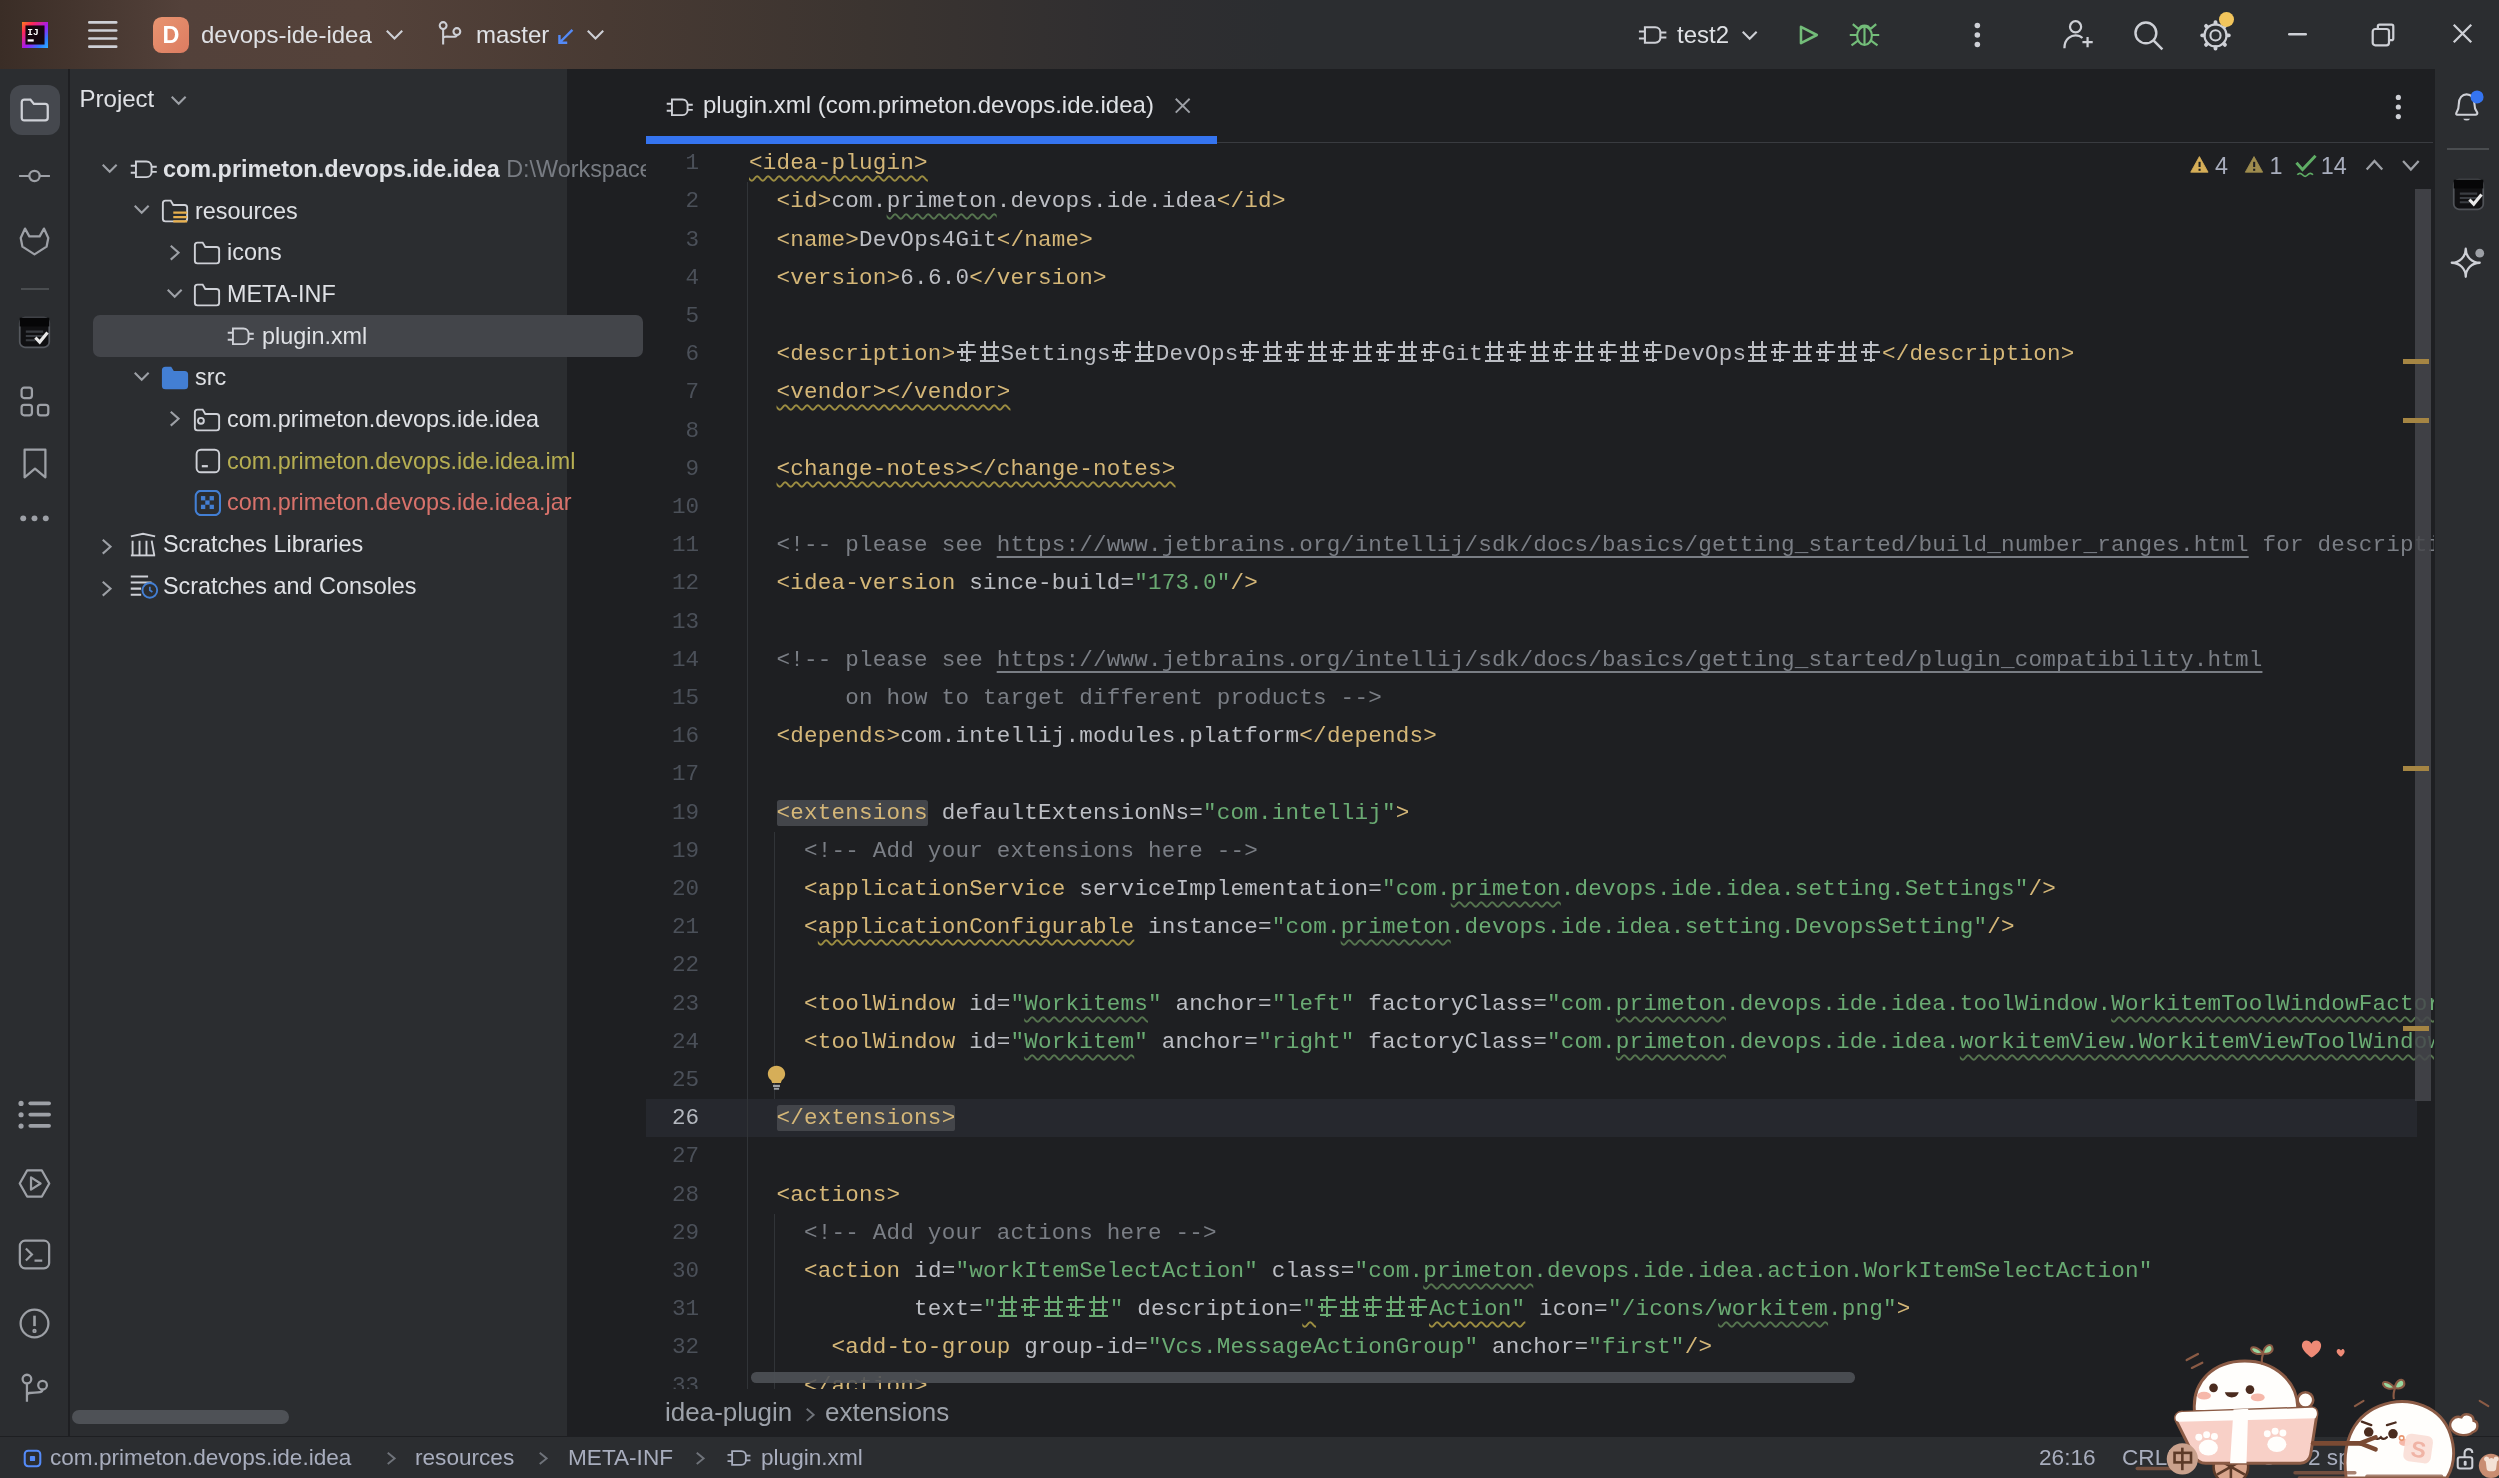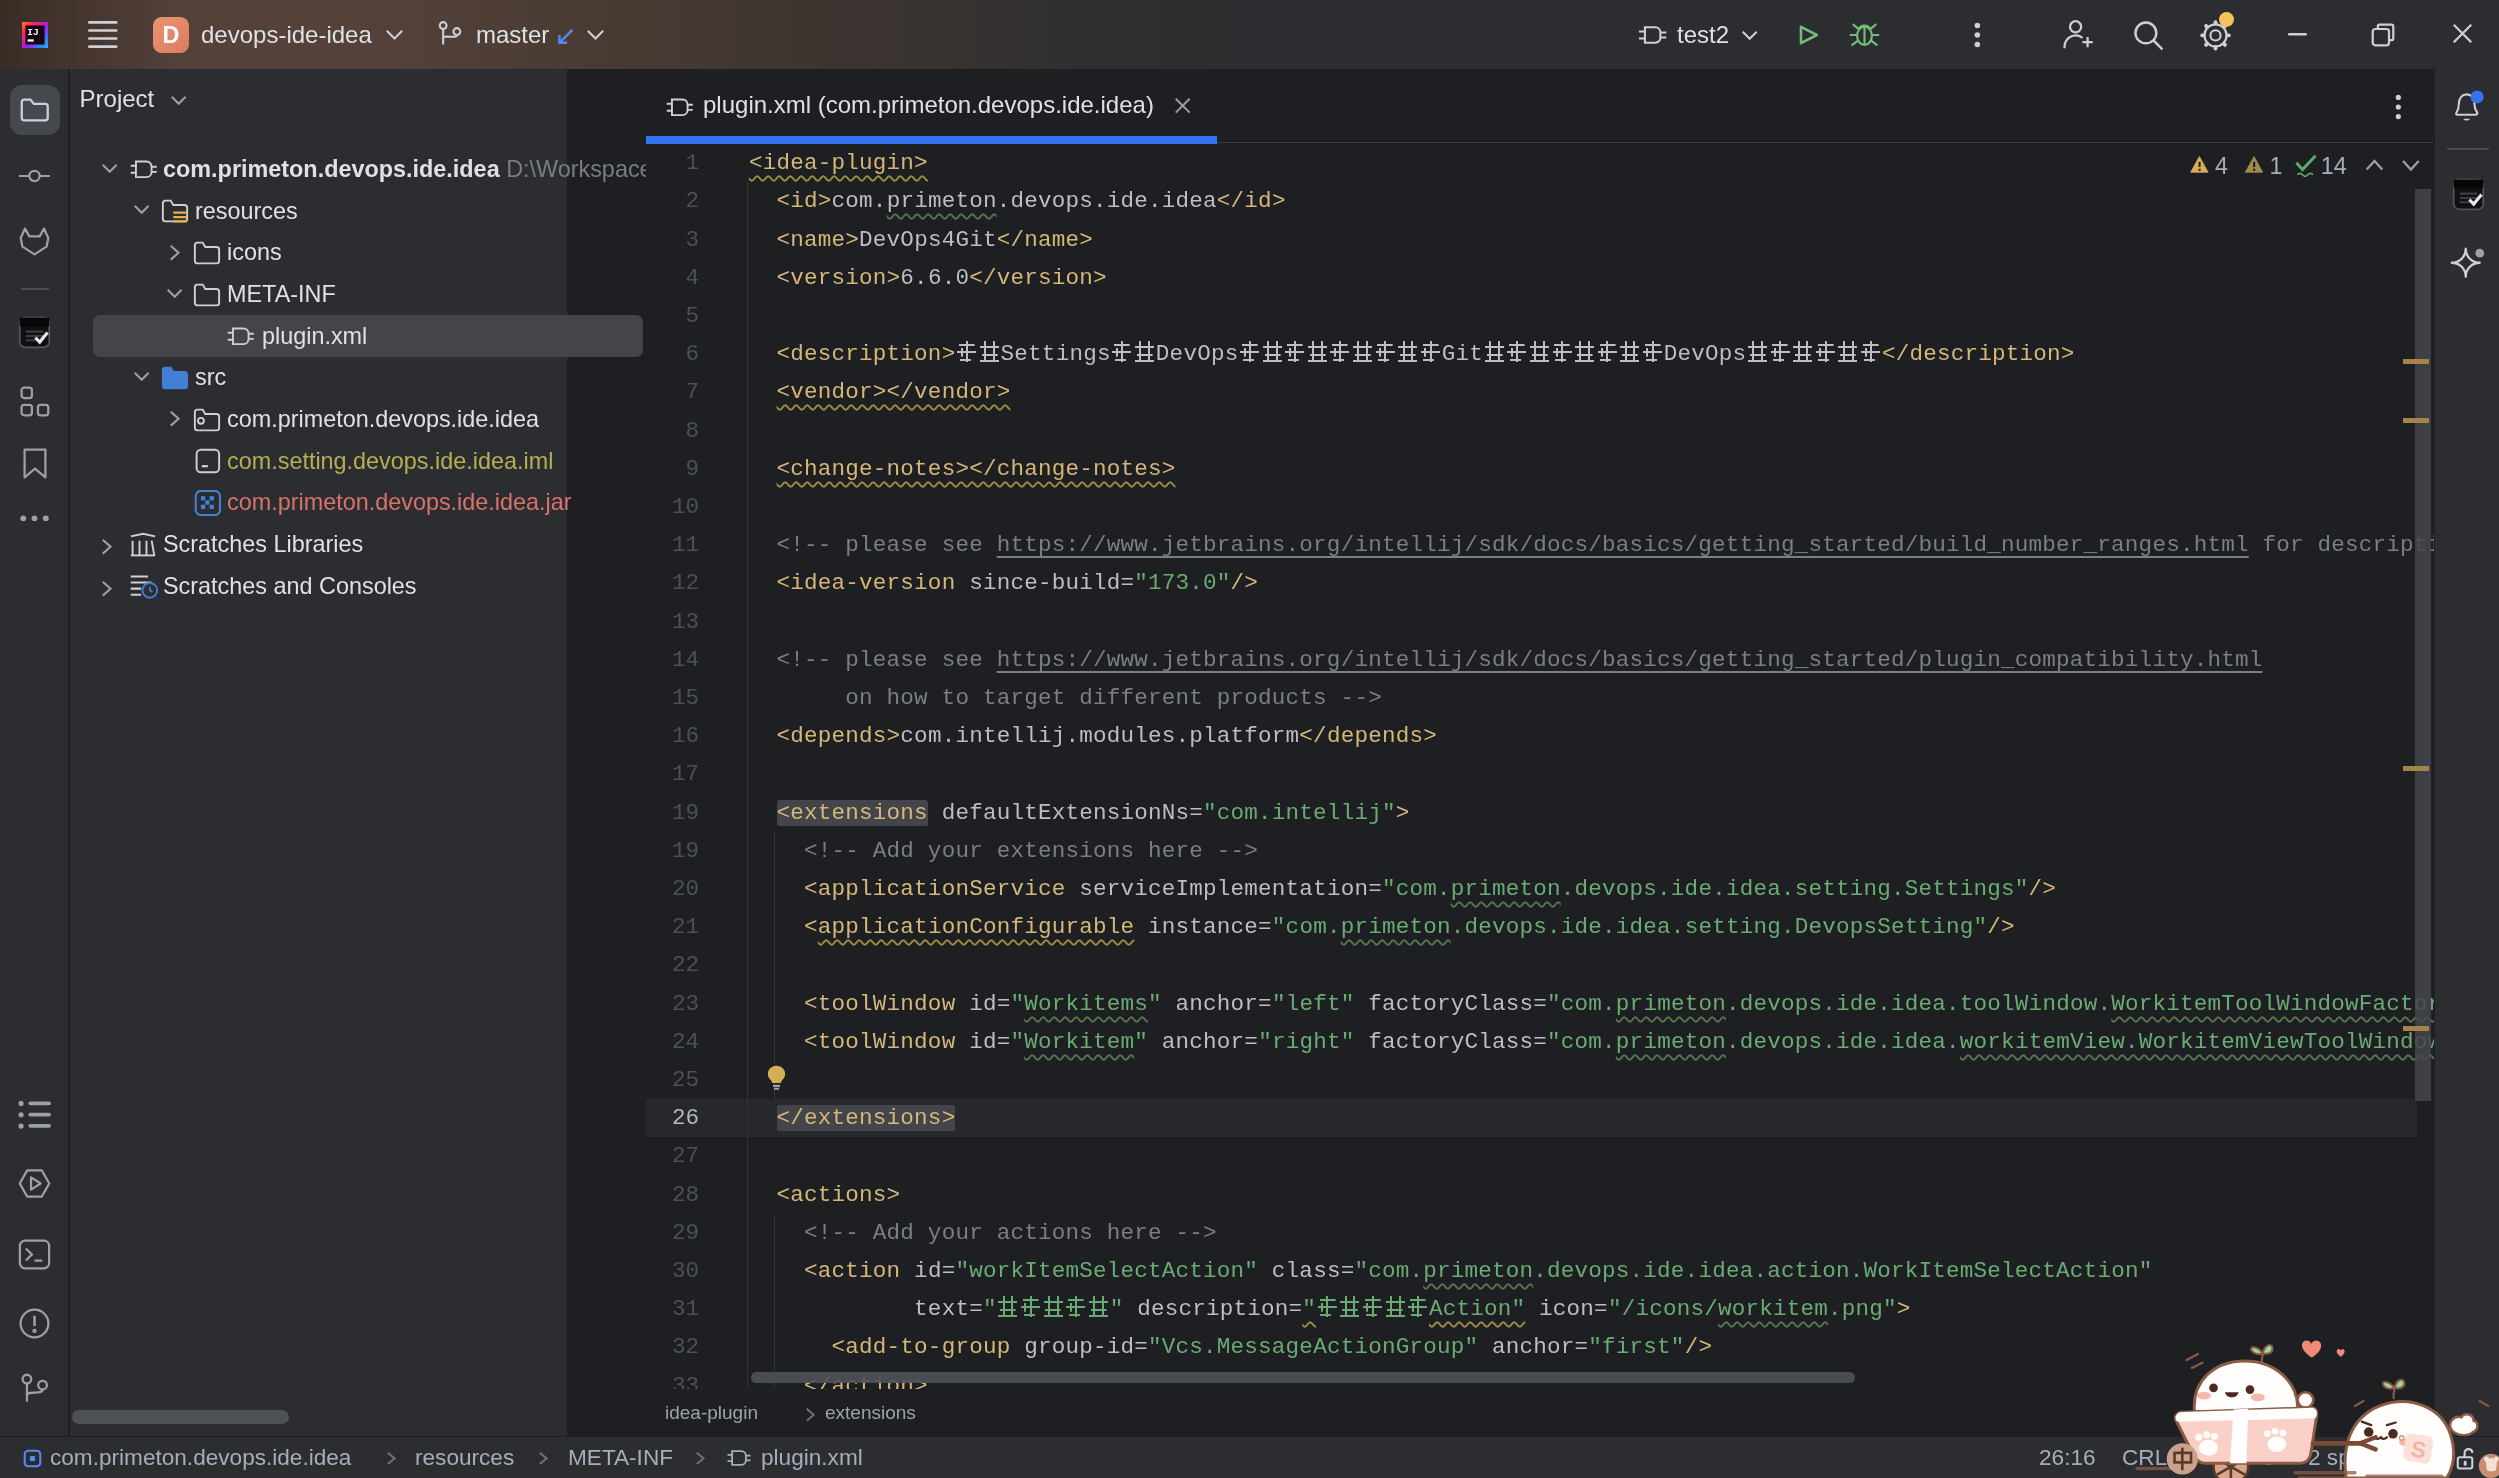--- a/index.html
+++ b/index.html
@@ -61,21 +61,21 @@
    linear-gradient(#6AAB73,#6AAB73) 1.7px 11.3px/19px 2.1px no-repeat,
    linear-gradient(#6AAB73,#6AAB73) 4.3px 19px/11.3px 2.1px no-repeat,
    linear-gradient(#6AAB73,#6AAB73) 5.2px 7.8px/2.1px 8.7px no-repeat}
 .guide{position:absolute;width:0.9px;background:#313438}
 .caretline{position:absolute;left:646px;top:1099px;width:1771px;height:38px;background:#26282E}
 
 #vsb{position:absolute;left:2415px;top:189px;width:15.6px;height:912px;background:#45474B;opacity:.85}
 .tick{position:absolute;left:2403px;width:26px;height:5.2px;background:#A58543}
 #hsb{position:absolute;left:751px;top:1372px;width:1104px;height:11.3px;background:#4E5157;border-radius:5.2px;opacity:.9}
 
-#crumbs{position:absolute;left:646px;top:1389px;width:1788px;height:47px;background:#1E1F22;color:#9DA2AA;font-size:19px;line-height:47px}
+#crumbs{position:absolute;left:646px;top:1389px;width:1788px;height:47px;background:#1E1F22;color:#9DA2AA;font-size:26px;line-height:47px}
 
 #status{position:absolute;left:0;top:1436px;width:2500px;height:43px;background:#2B2D30;border-top:0.9px solid #1E1F22;
   color:#A8ADBD;font-size:22.6px;line-height:42px}
 .st{position:absolute;white-space:nowrap}
 
 .ic{position:absolute}
 </style></head><body>
 <div id="app">
 
 <div id="titlebar">
@@ -305,21 +305,21 @@
   <svg class="ic" style="left:123px;top:338px" width="28" height="26" viewBox="0 0 32 30">
     <path d="M2 6 Q2 3 5 3 L11 3 L14 8 L27 8 Q30 8 30 11 L30 24 Q30 27 27 27 L5 27 Q2 27 2 24 Z" fill="none" stroke="#CED0D6" stroke-width="2.2"></path>
     <circle cx="9" cy="16" r="3.4" fill="none" stroke="#CED0D6" stroke-width="2.2"></circle>
   </svg>
   <div class="row" style="left:157px;top:329px">com.primeton.devops.ide.idea</div>
 
   <svg class="ic" style="left:123px;top:379px" width="28" height="26" viewBox="0 0 32 30">
     <rect x="4" y="2" width="26" height="26" rx="5" fill="none" stroke="#CED0D6" stroke-width="2.2"></rect>
     <path d="M10 21 L17 21" stroke="#CED0D6" stroke-width="2.6"></path>
   </svg>
-  <div class="row" style="left:157px;top:371px;color:#B6AE52">com.setting.devops.ide.idea.iml</div>
+  <div class="row" style="left:157px;top:371px;color:#B6AE52">com.primeton.devops.ide.idea.iml</div>
 
   <svg class="ic" style="left:123px;top:421px" width="28" height="26" viewBox="0 0 32 30">
     <rect x="3" y="1" width="28" height="28" rx="6" fill="none" stroke="#437FD4" stroke-width="2.4"></rect>
     <g fill="#437FD4">
           <rect x="9" y="7" width="5" height="5"></rect>
           <rect x="14" y="12" width="5" height="5"></rect>
           <rect x="9" y="17" width="5" height="5"></rect>
     <rect x="19" y="7" width="5" height="5"></rect>
           <rect x="19" y="17" width="5" height="5"></rect>
         </g>

